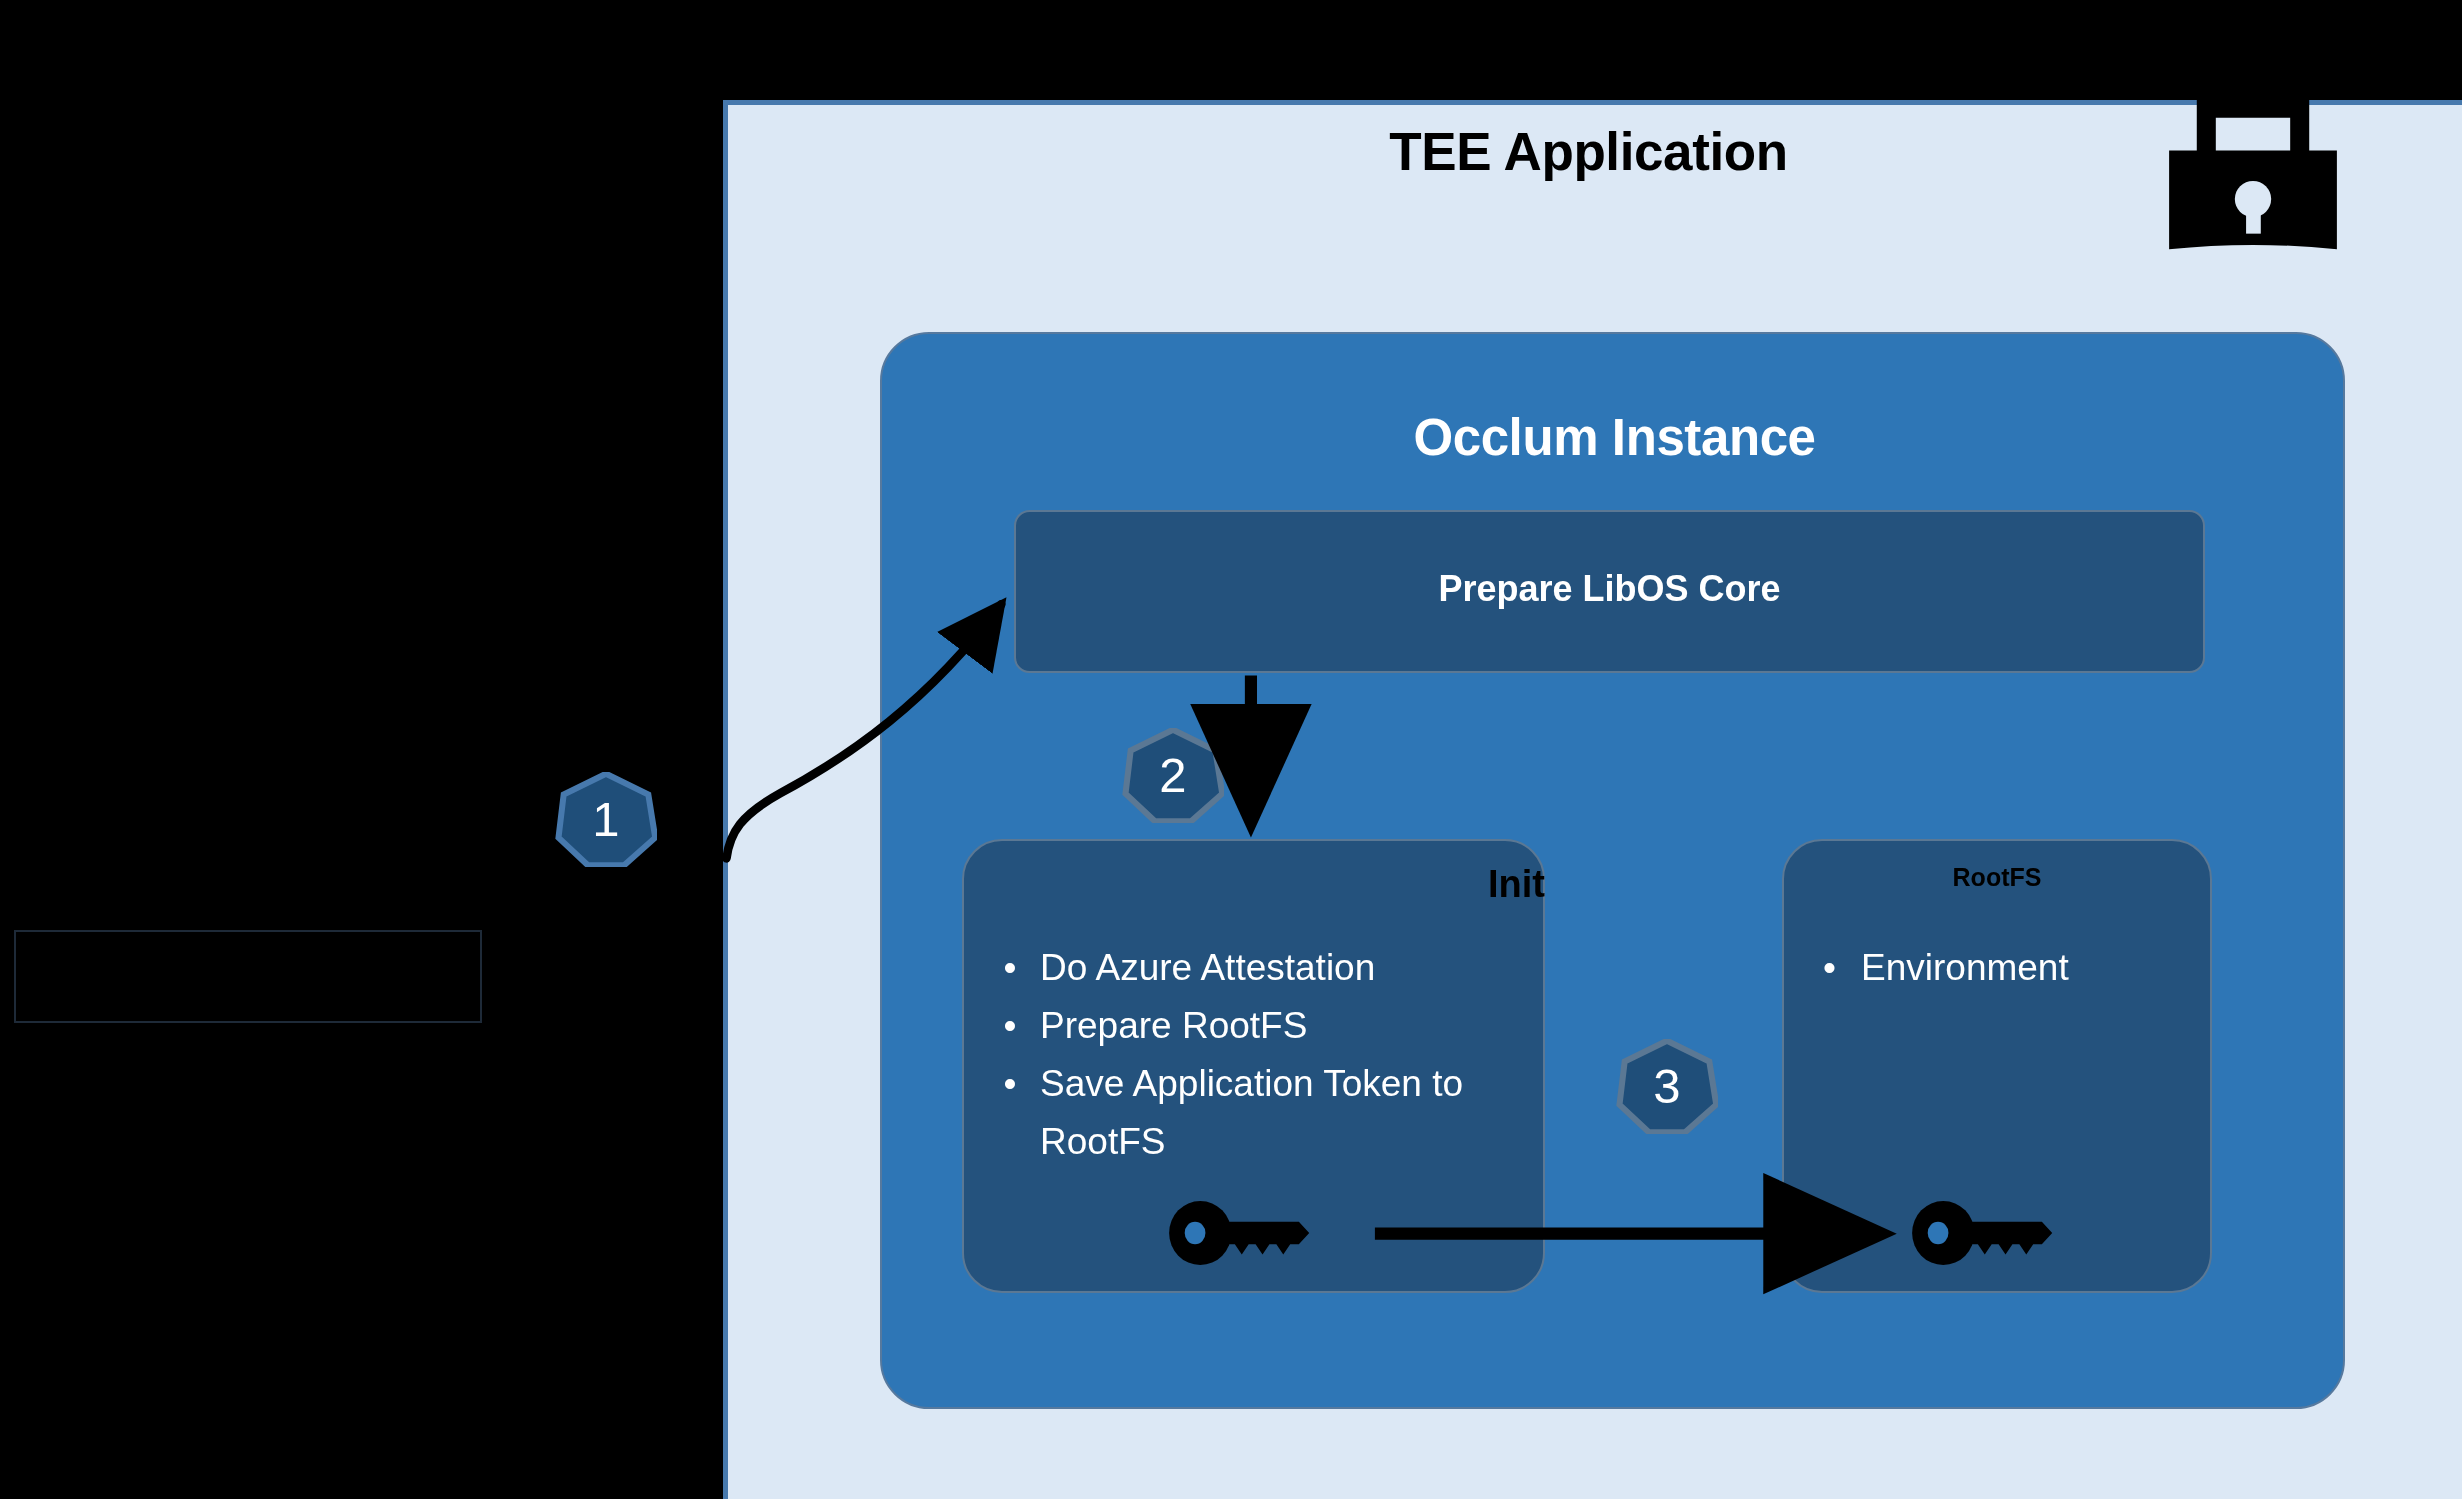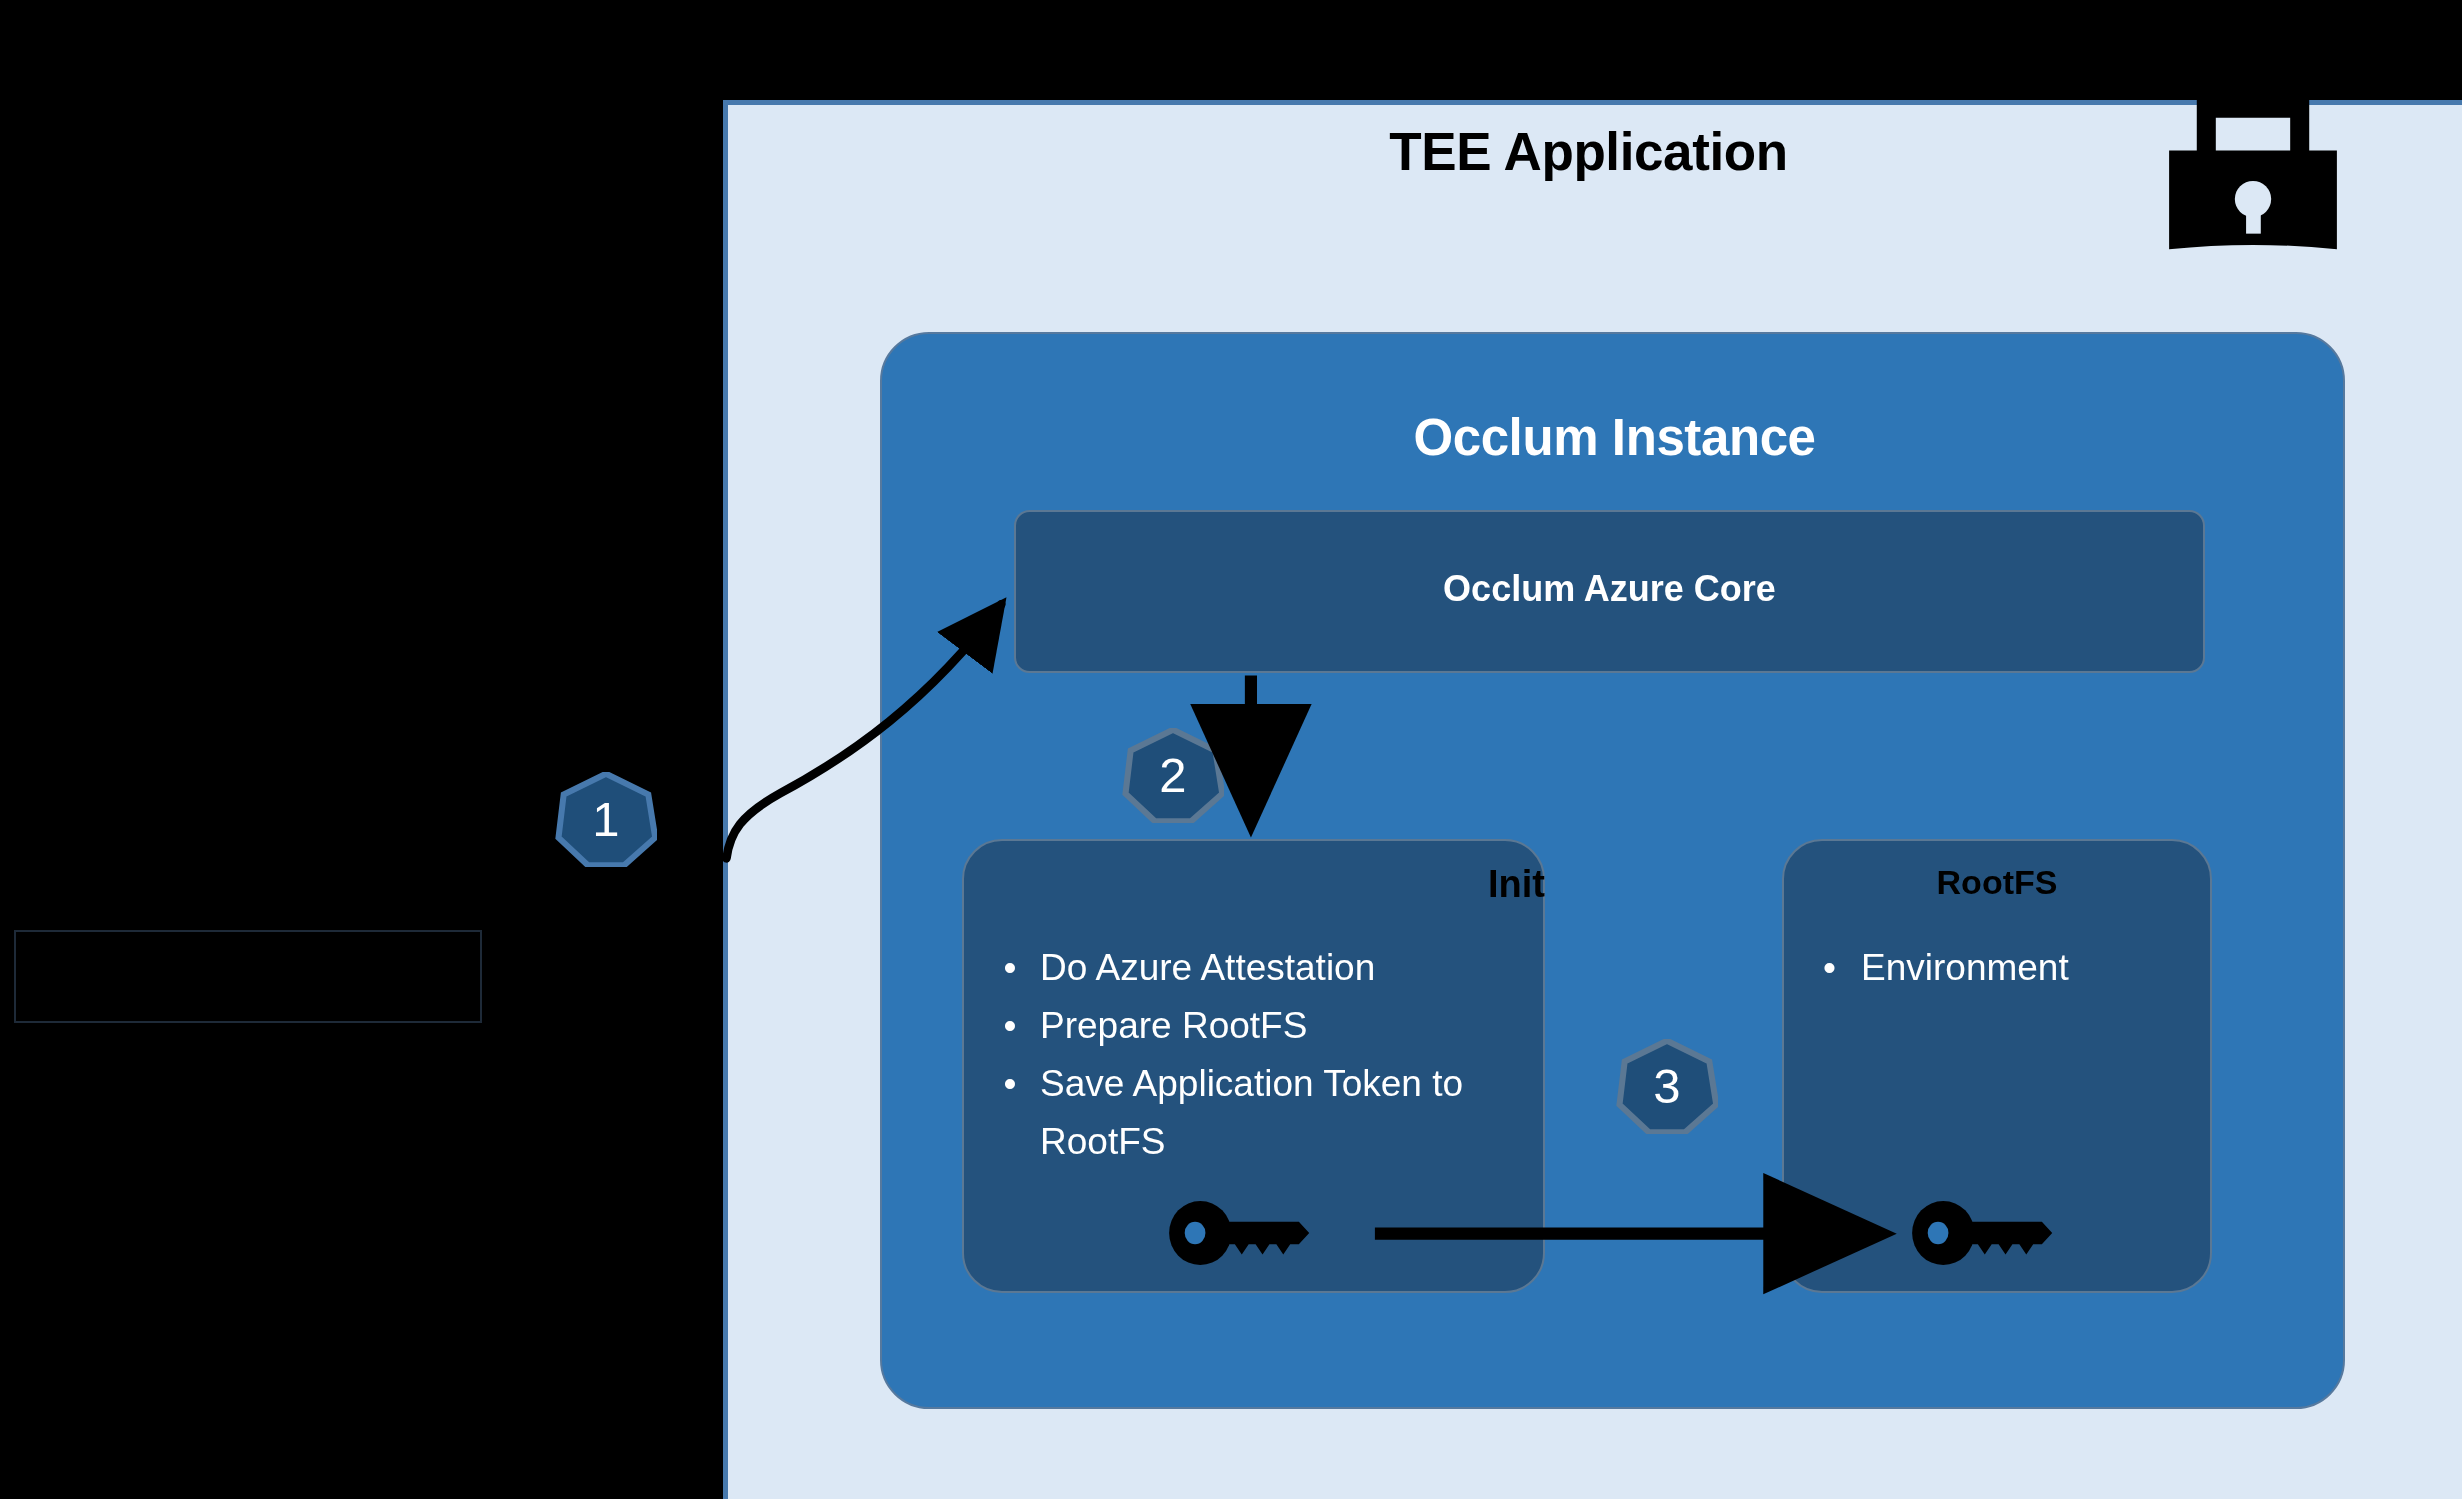--- a/index.html
+++ b/index.html
@@ -174,21 +174,21 @@
     border: 2.6px solid #5b7894;
     border-radius: 40px;
     box-sizing: border-box;
   }
   .rootfs-title {
     position: absolute;
     left: 1782px;
     top: 863px;
     width: 430px;
     text-align: center;
-    font-size: 34px;
+    font-size: 25px;
     font-weight: bold;
     color: #000000;
   }
   .rootfs-list {
     position: absolute;
     left: 1799px;
     top: 939px;
     width: 399px;
     margin: 0;
     padding: 0;
@@ -260,21 +260,21 @@
     <path d="M40 0 L40 72 L62 72 L62 24 L148 24 L148 72 L170 72 L170 0 Z" fill="#000000"></path>
     <path d="M8 62 L202 62 L202 176 Q105 166 8 176 Z" fill="#000000"></path>
     <circle cx="105" cy="118" r="21" fill="#dce8f5"></circle>
     <rect x="97" y="124" width="17" height="34" fill="#dce8f5"></rect>
   </svg>
 
   <div class="occlum-card"></div>
   <div class="occlum-title">Occlum Instance</div>
 
   <div class="libos-box"></div>
-  <div class="libos-label">Occlum Azure Core</div>
+  <div class="libos-label">Prepare LibOS Core</div>
 
   <div class="init-box"></div>
   <div class="init-title">Init</div>
   <ul class="init-list">
     <li><span class="bullet">•</span><span>Do Azure Attestation</span></li>
     <li><span class="bullet">•</span><span>Prepare RootFS</span></li>
     <li><span class="bullet">•</span><span>Save Application Token to RootFS</span></li>
   </ul>
 
   <div class="rootfs-box"></div>

